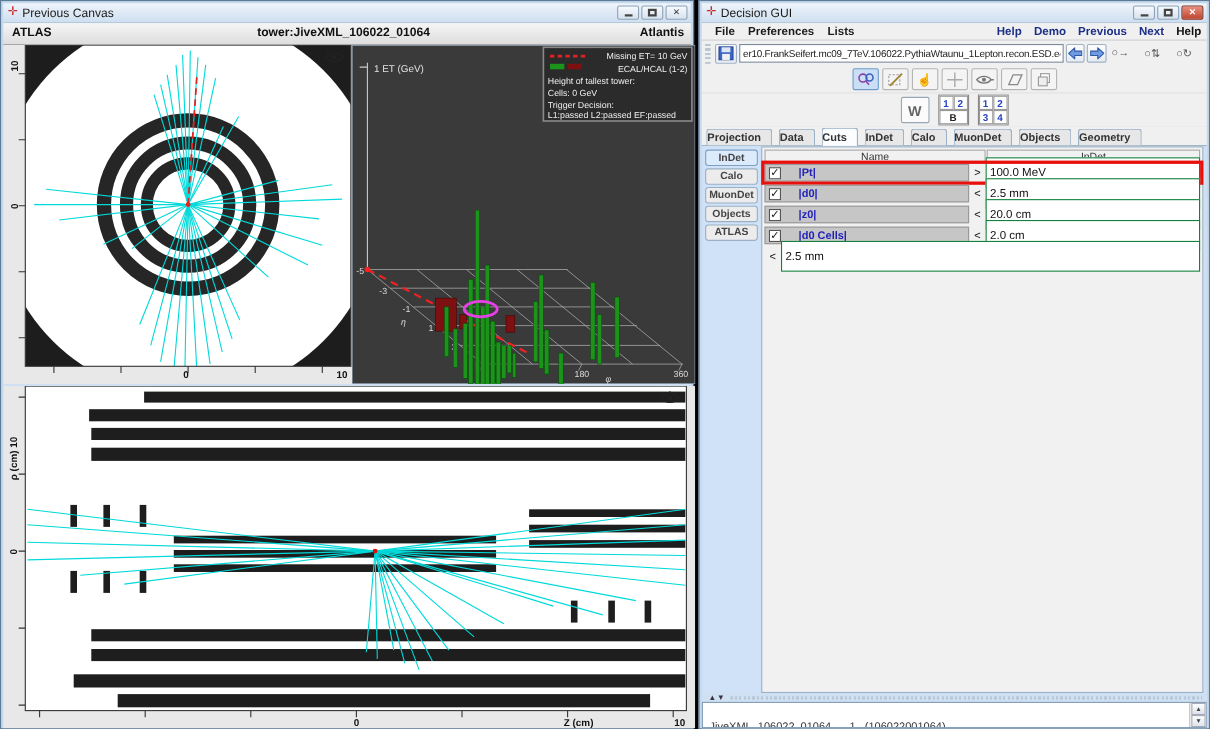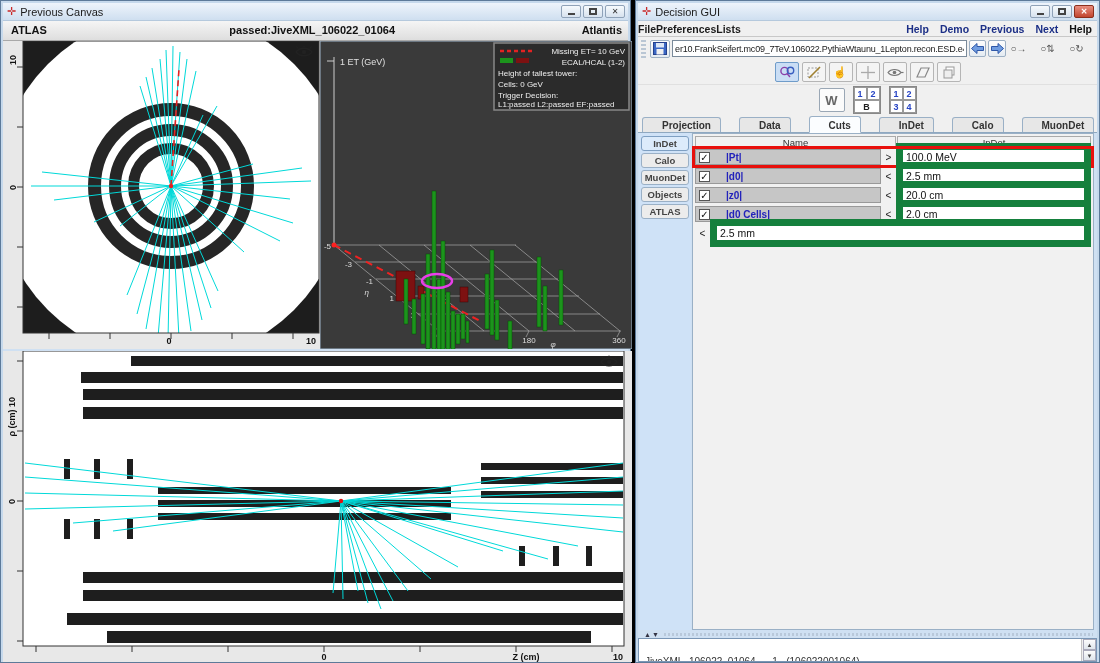--- a/index.html
+++ b/index.html
@@ -35,21 +35,21 @@
   .canvas-area { position:absolute; left:2px; right:2px; top:40px; bottom:2px;
                  background:#cfe0f2; }
   .view { position:absolute; background:transparent; }
   svg text { font-family:"Liberation Sans", sans-serif; }
 
   
   #gui-win { left:635px; top:0; width:465px; height:663px; }
   .menubar { position:absolute; left:2px; right:2px; top:20px; height:16px;
              background:#f0f0f0; border-bottom:1px solid #c8c8c8;
              display:flex; align-items:center; font-size:10.5px; font-weight:bold; }
-  .menubar .mitem { color:#1b1b1b; }
+  .menubar .mitem { margin-left:12px; color:#1b1b1b; }
   .menubar .spring { flex:1; }
   .menubar .mlink { margin-right:11px; color:#1c2f86; }
   .menubar .mhelp { margin-right:5px; color:#111; }
 
   .toolbar { position:absolute; left:2px; right:2px; top:36px; height:23px;
              background:#f0f0f0; display:flex; align-items:center; }
   .grip { width:5px; height:18px; margin-left:3px;
           background:repeating-linear-gradient(#b9c6d4 0 2px,#f0f0f0 2px 4px); }
   .save-btn { width:22px; height:18px; margin-left:4px; border:1px solid #9db0c4;
               border-radius:2px; background:linear-gradient(#fdfdfd,#e4ebf2);
@@ -80,21 +80,21 @@
            display:flex; align-items:center; justify-content:center; }
   .gridw { display:grid; grid-template-columns:13px 13px; border:1px solid #888; }
   .gridw .cell { height:13px; background:#fff; border:1px solid #999; font-size:9px;
                  font-weight:bold; color:#2643c4; display:flex; align-items:center;
                  justify-content:center; }
   .gridw .cell.wide { grid-column:1 / span 2; color:#222; }
 
   .tabs-row { position:absolute; left:2px; right:2px; top:114px; height:18px;
               background:#f0f0f0; display:flex; align-items:flex-end; padding-left:4px;
               border-bottom:1px solid #8fa8c0; }
-  .tab { height:15px; padding:1px 9px 0 19px; margin-right:18px; font-size:10px; font-weight:bold;
+  .tab { height:15px; padding:1px 9px 0 0; margin-right:6px; font-size:10px; font-weight:bold;
          color:#333; background:#e7e7e7; border:1px solid #9ab0c6; border-bottom:none;
          border-radius:3px 3px 0 0; display:flex; align-items:center; }
   .tab.active { background:#fbfdff; height:17px; margin-bottom:-1px;
                 border-bottom:1px solid #fbfdff; }
 
   .content { position:absolute; left:2px; right:2px; top:132px; height:497px;
              background:#cfe0f2; }
   .side-tabs { position:absolute; left:1px; top:0; width:52px; bottom:0;
                background:#cfe2f7; padding-top:2px; }
   .stab { width:48px; height:15px; margin:1px auto 2px auto; border:1px solid #9ab0c6;
@@ -109,21 +109,21 @@
         display:flex; align-items:center; justify-content:center; }
   .th.name { width:201px; margin-right:1px; }
   .th.value { flex:1; }
   .trow { position:relative; display:flex; align-items:center; height:16px; margin-bottom:3px; }
   .ncell { width:186px; height:16px; background:#c6c6c6; border:1px solid #999;
            display:flex; align-items:center; }
   .cbox { width:11px; height:11px; background:#fff; border:1px solid #555; margin-left:3px;
           font-size:10px; line-height:9px; color:#111; text-align:center; }
   .nlabel { margin-left:16px; font-size:10px; font-weight:bold; color:#2222bb; }
   .opcell { width:15px; text-align:center; font-size:10px; color:#222; }
-  .vcell { flex:1; height:28px; background:#fff; border:7px solid #15803d; font-size:10.5px;
+  .vcell { flex:1; height:28px; background:#fff; border:1px solid #15803d; font-size:10.5px;
            color:#111; display:flex; align-items:center; padding-left:3px; }
   .hlbox { position:absolute; left:-3px; top:-3px; right:-3px; bottom:-3px;
            border:3px solid #e8100c; pointer-events:none; }
 
   .splitter { position:absolute; left:2px; right:2px; top:629px; height:8px;
               background:#cfe0f2; display:flex; align-items:center; }
   .split-arrows { margin-left:6px; font-size:7px; color:#334; letter-spacing:1px; }
   .split-grip { flex:1; height:3px; margin:0 4px;
                 background:repeating-linear-gradient(90deg,#b8c8da 0 2px,#cfe0f2 2px 4px); }
   .output { position:absolute; left:2px; right:2px; top:637px; height:24px;
@@ -150,21 +150,21 @@
             <span class="glyph-min"></span>
           </span>
         <span class="wbtn">
             <span class="glyph-max"></span>
           </span>
         <span class="wbtn">✕</span>
       </span>
     </div>
     <div class="canvas-header">
       <span class="hl">ATLAS</span>
-      <span class="hc">passed:JiveXML_106022_01064</span>
+      <span class="hc">tower:JiveXML_106022_01064</span>
       <span class="hr">Atlantis</span>
     </div>
     <div class="canvas-area">
 
       <svg class="view" style="left:0;top:0;" width="317" height="308" viewBox="0 0 317 308">
         <rect x="0" y="0" width="317" height="308" fill="#e8e8e8"></rect>
         <defs>
             <clipPath id="yxclip">
               <rect x="20" y="0" width="296" height="292"></rect>
             </clipPath>

